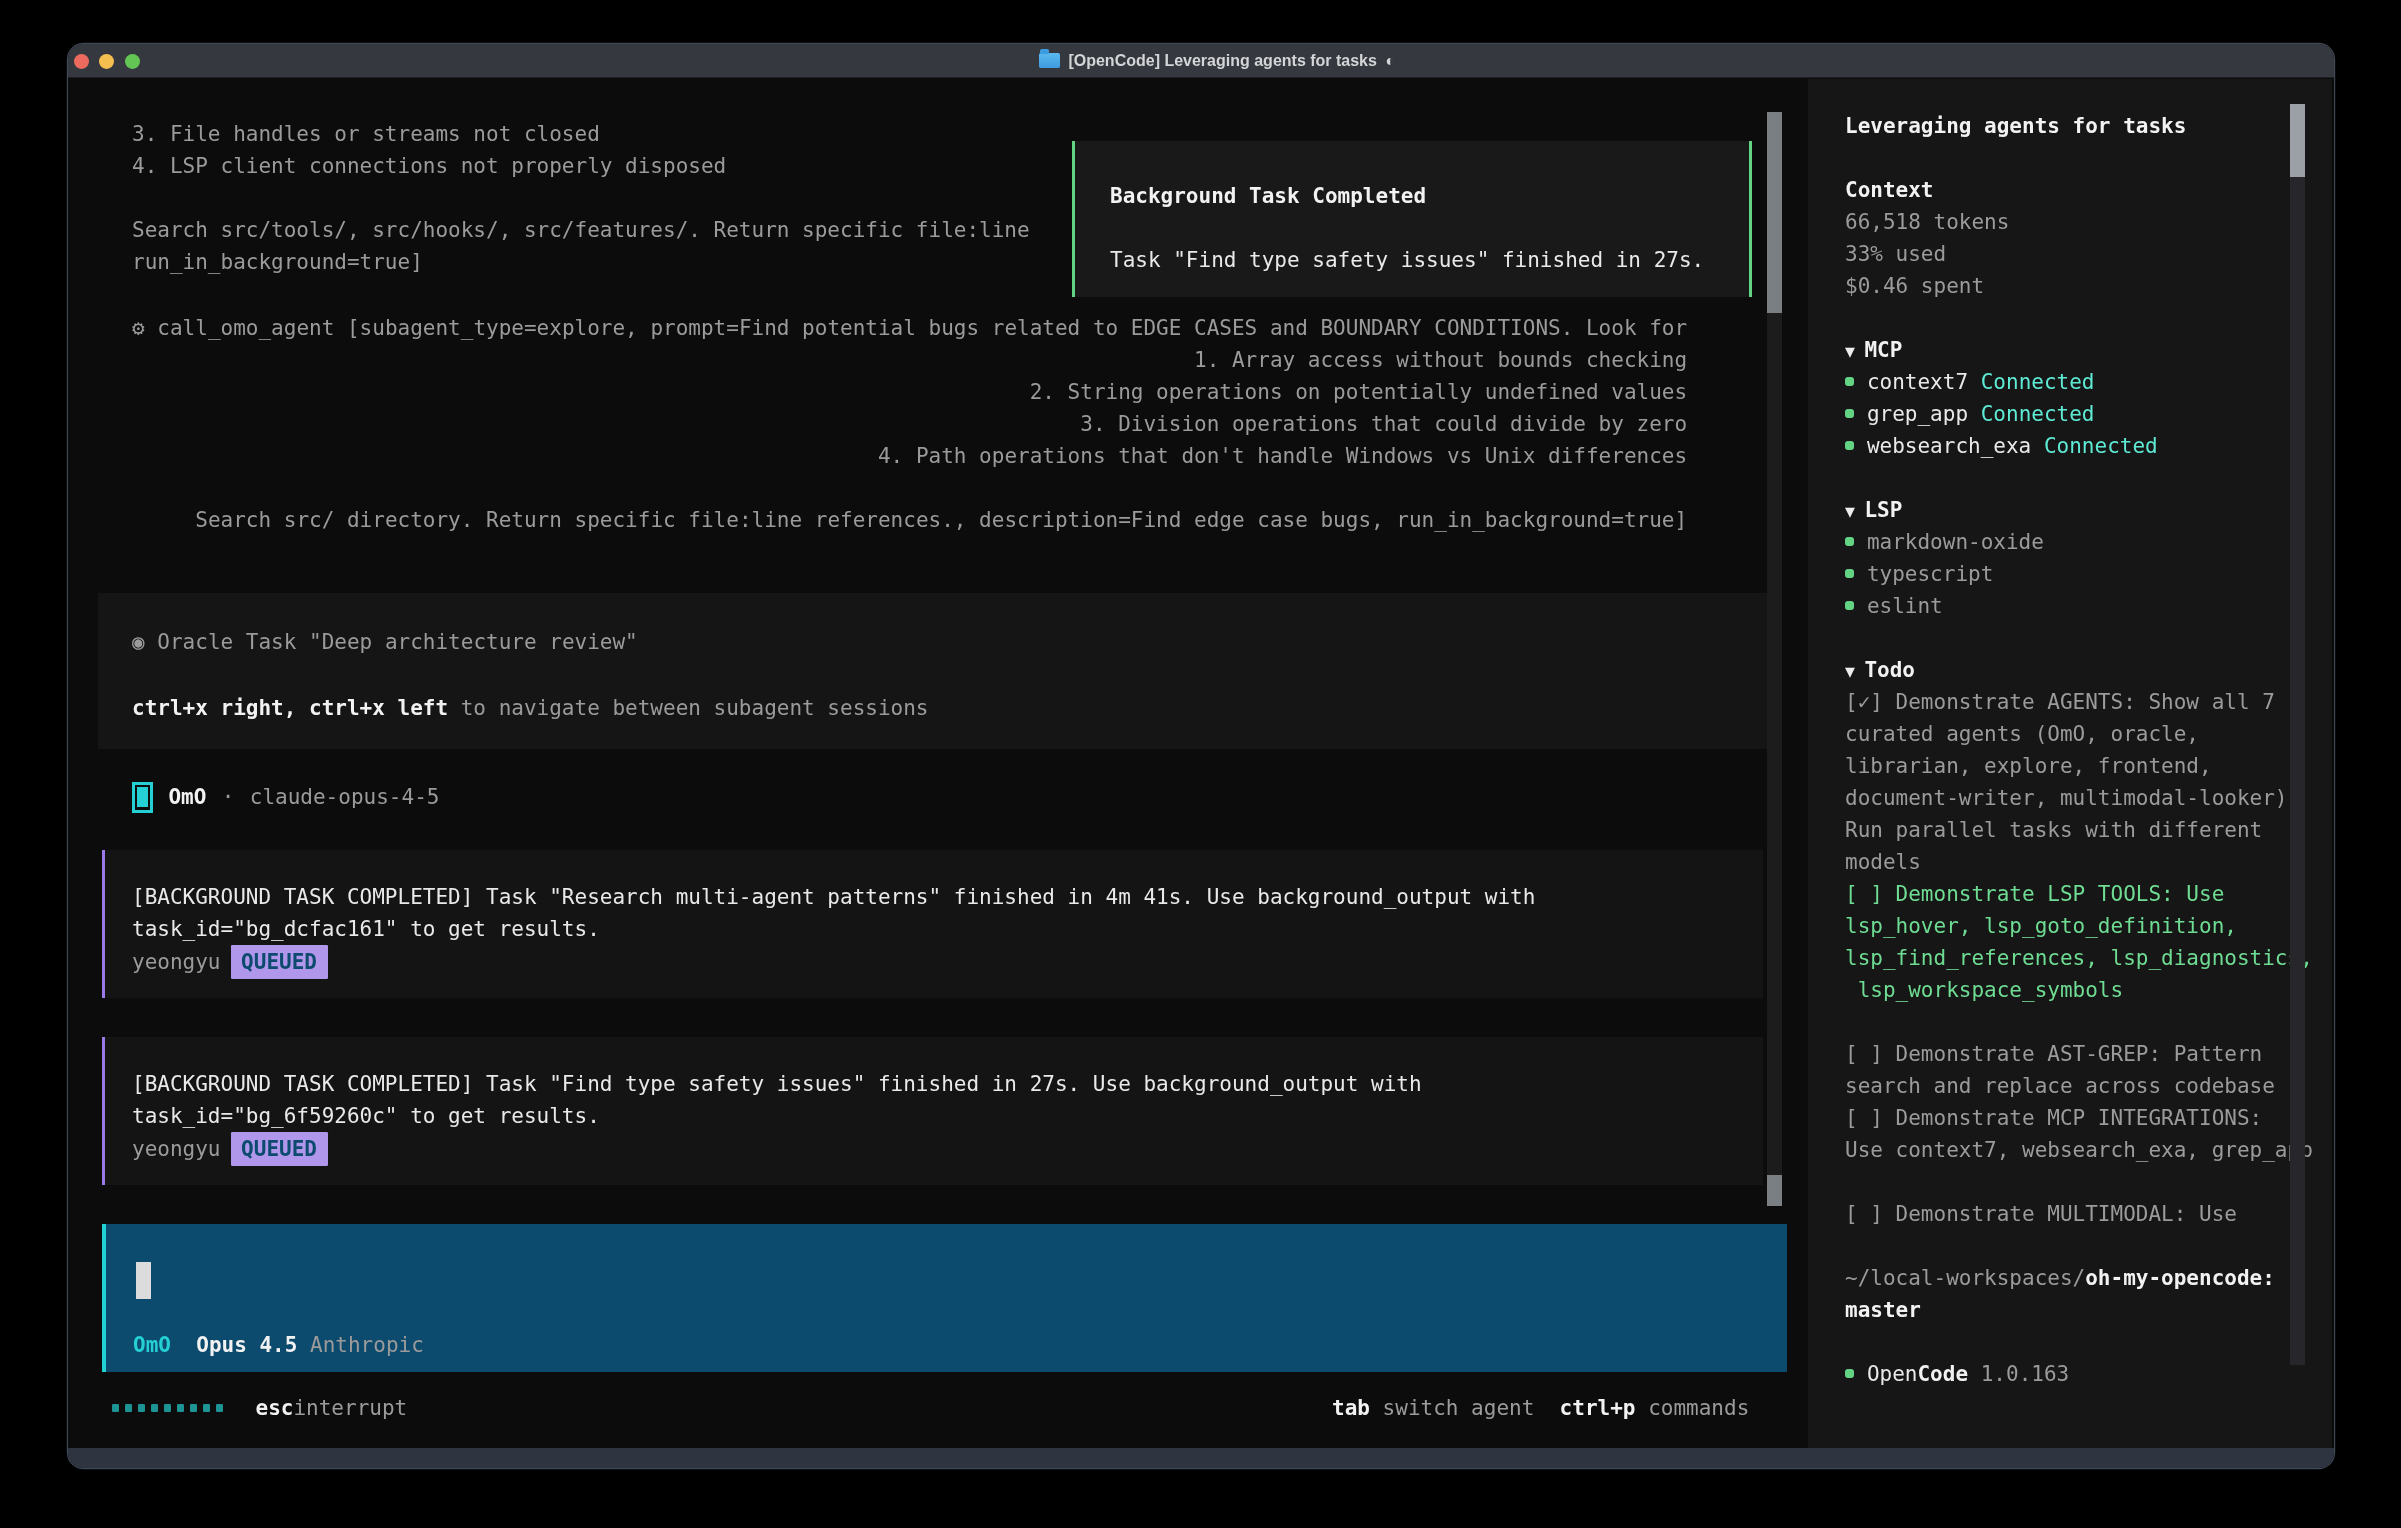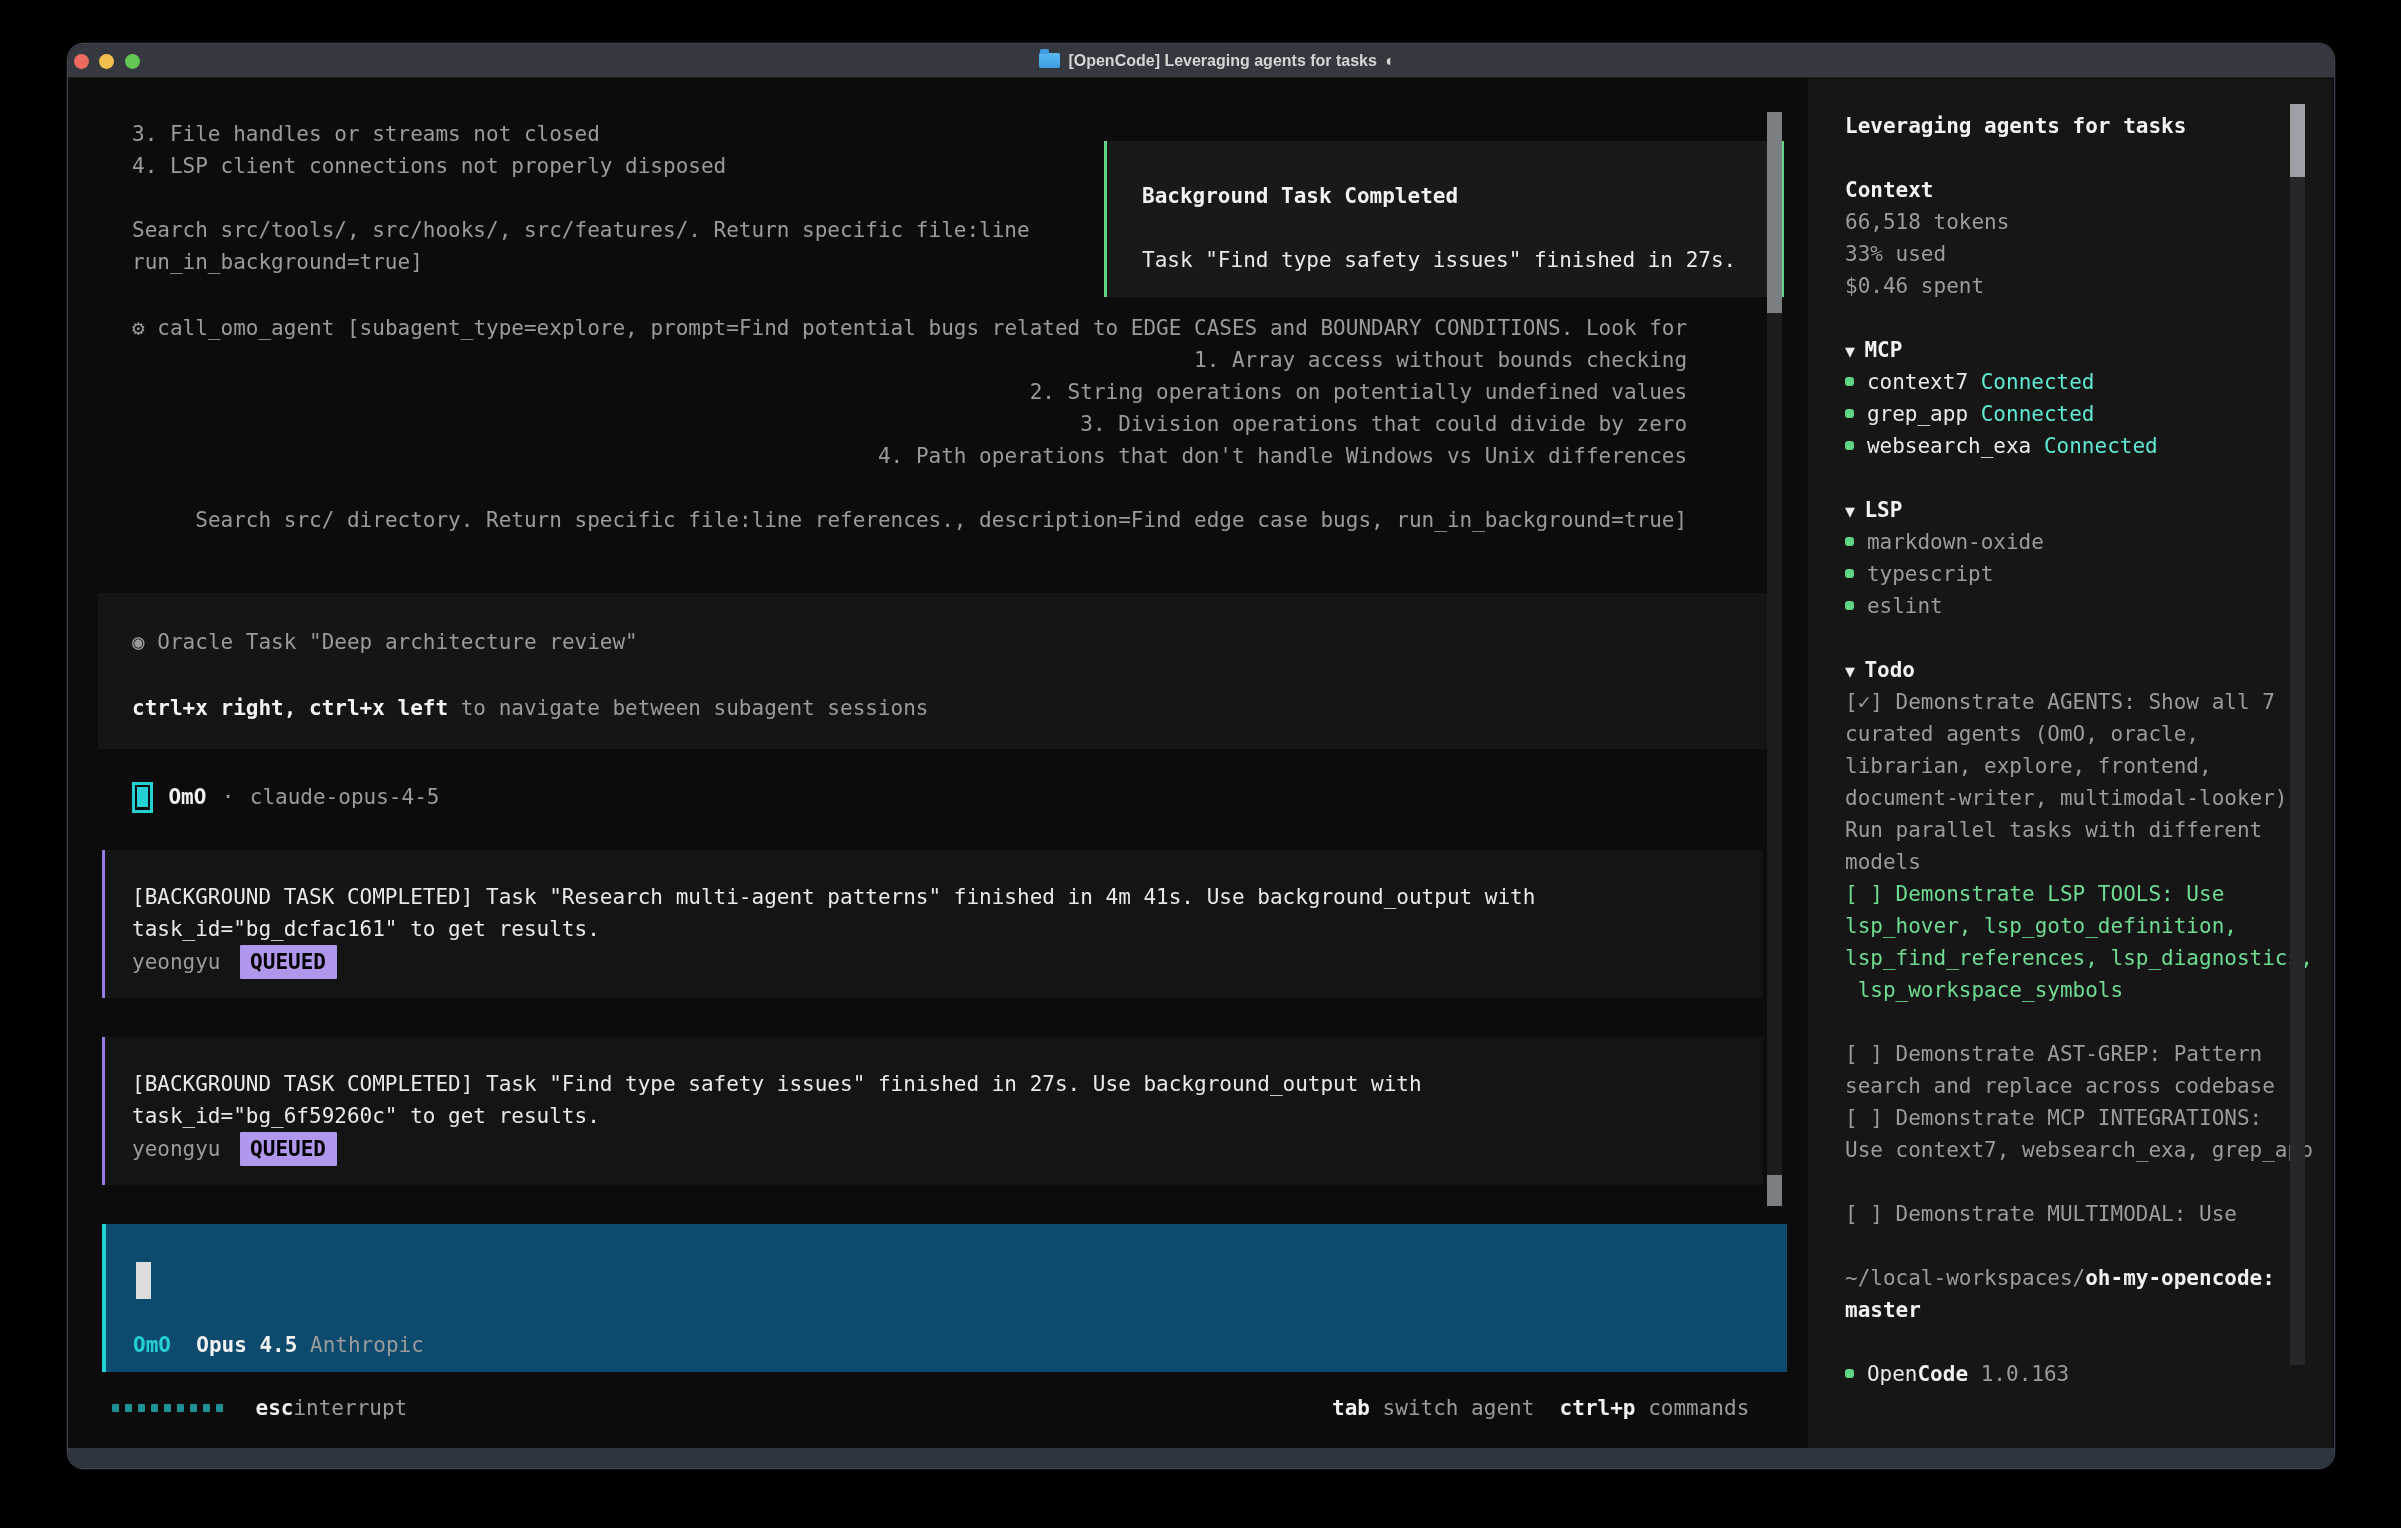--- a/index.html
+++ b/index.html
@@ -22,30 +22,30 @@
   .bottombar{position:absolute;left:68px;top:1448px;width:2266px;height:20px;background:#2e3440;
              border-radius:0 0 15.4px 15.4px;}
   
   .mono{font-size:21px;line-height:32px;}
   .line{height:32px;white-space:pre;}
   .grey{color:#9b9b9b;} .dim{color:#5eead4;} .white{color:#e9e9e9;} .bwhite{color:#f2f2f2;font-weight:bold;}
   .green{color:#6edc92;} .cyan{color:#25d0d4;font-weight:bold;}
   .col{position:absolute;}
   
   .toast{position:absolute;left:1072px;top:141px;width:680px;height:156px;background:#191919;
-         border-left:3.5px solid #62d483;border-right:3.5px solid #62d483;box-sizing:border-box;margin-left:32px;}
+         border-left:3.5px solid #62d483;border-right:3.5px solid #62d483;box-sizing:border-box;}
   .toast .t1{position:absolute;left:35px;top:39px;}
   .toast .t2{position:absolute;left:35px;top:103px;}
   .oraclebox{position:absolute;left:98px;top:593px;width:1673px;height:156px;background:#151515;}
   .oraclebox .o1{position:absolute;left:34px;top:33px;}
   .oraclebox .o2{position:absolute;left:34px;top:99px;}
   .card{position:absolute;left:102px;width:1661px;height:148px;background:#141414;
         border-left:3.5px solid #9a79e8;box-sizing:border-box;padding:31px 0 0 27px;}
-  .badge{display:inline-block;background:#b197ec;color:#000000;font-weight:bold;
-         padding:0.6px 10.6px 1.8px 10.6px;margin-left:19px;border-radius:1.2px;}
+  .badge{display:inline-block;background:#b197ec;color:#0c4a6e;font-weight:bold;
+         padding:0.6px 10.6px 1.8px 10.6px;margin-left:10px;border-radius:1.2px;}
   .inputbox{position:absolute;left:102px;top:1224px;width:1685px;height:148px;background:#0c4a6e;
             border-left:4.1px solid #22d3d3;box-sizing:border-box;}
   .cursor{position:absolute;left:29.5px;top:38px;width:15.4px;height:37px;background:#dcdcdc;}
   .inputmeta{position:absolute;left:27px;top:105px;white-space:pre;}
   .agentrow{position:absolute;left:132px;top:781px;display:flex;align-items:center;gap:15.4px;}
   .omo-icon{position:relative;width:21px;height:31px;border:3px solid #25d0d4;box-sizing:border-box;}
   .omo-icon::after{content:"";position:absolute;left:2.4px;top:2.4px;right:2.4px;bottom:2.4px;background:#25d0d4;}
   .statusleft{position:absolute;left:112px;top:1392px;display:flex;align-items:center;}
   .dots{display:flex;gap:6.5px;margin-right:33px;}
   .dot{width:6.5px;height:8.9px;background:#1d9396;border-radius:1.2px;}

